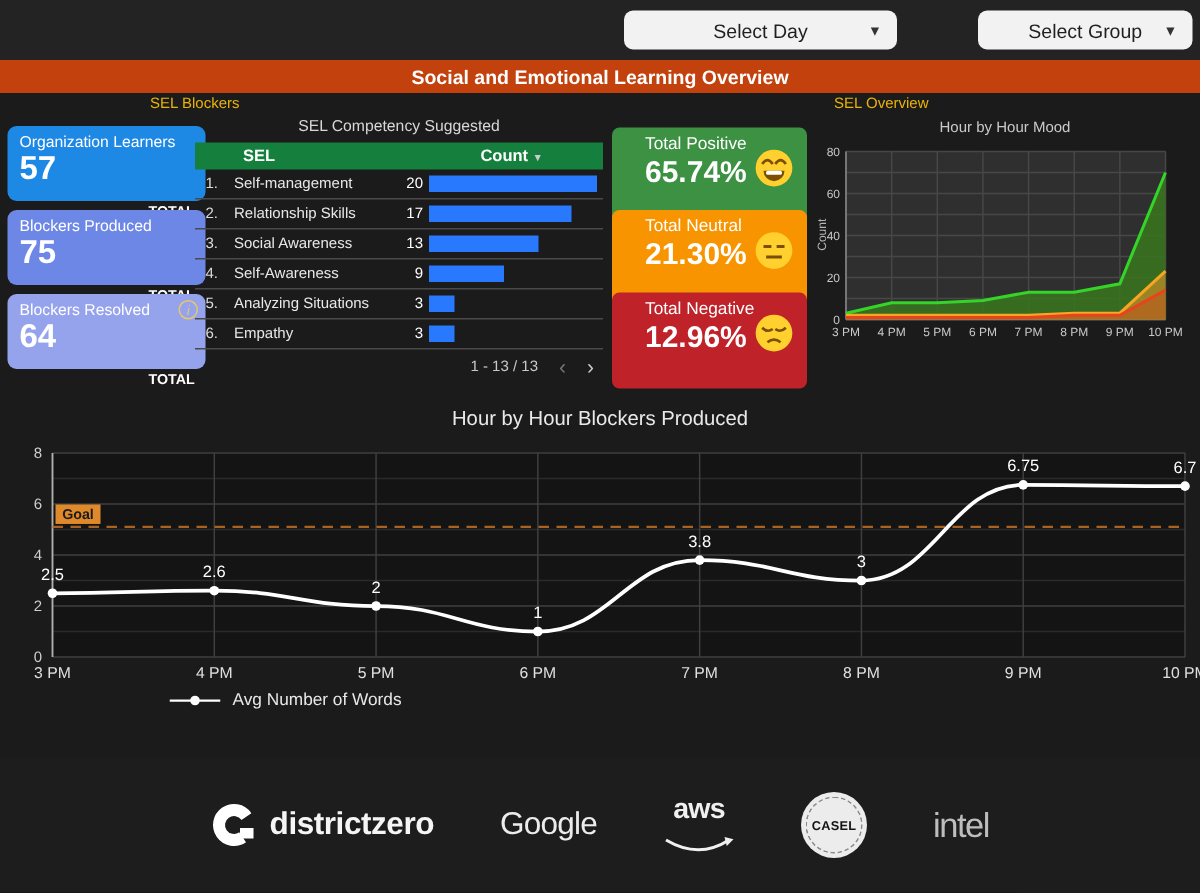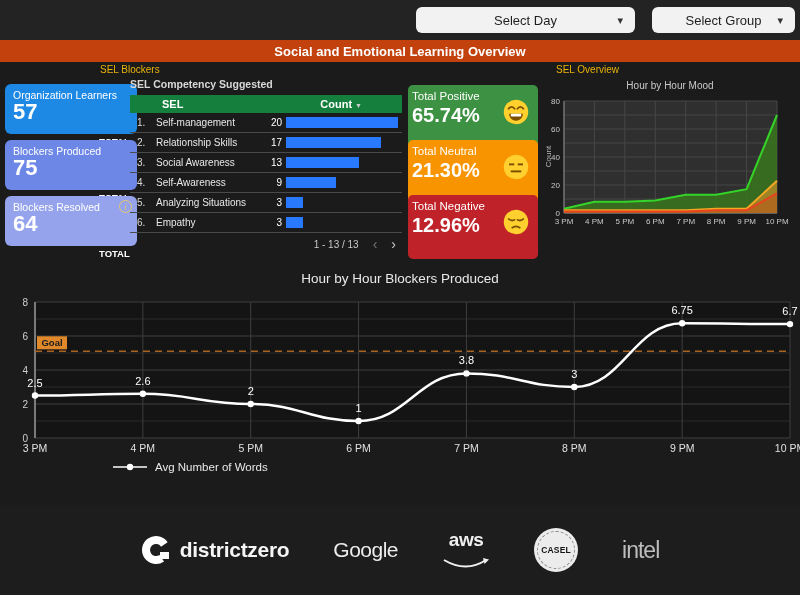--- a/index.html
+++ b/index.html
@@ -21,41 +21,41 @@
   .kpi{left:5px;width:132px;height:50px;border-radius:6px;color:#fff;padding:5px 8px;}
   .kpi .lbl{font-size:10.5px;line-height:12px;}
   .kpi .val{font-size:22px;font-weight:bold;line-height:22px;}
   .kpi .suffix{position:absolute;right:6px;bottom:-13px;width:32px;font-size:9.5px;font-weight:bold;
                line-height:11px;word-break:break-all;text-align:left;color:#fff;}
   .kpi .info{position:absolute;top:4px;right:5px;width:13px;height:13px;border:1px solid #e6c76d;
              border-radius:50%;color:#e6c76d;font-size:9px;line-height:12px;text-align:center;font-style:italic;}
 
   
   .tbl{left:130px;top:78px;width:272px;}
-  .tbl-title{text-align:left;font-size:10.5px;color:#d8d8d8;margin-bottom:5px;font-weight:bold;}
+  .tbl-title{text-align:center;font-size:10.5px;color:#d8d8d8;margin-bottom:5px;}
   .tbl-head{display:flex;align-items:center;height:18px;background:#15803d;color:#fff;
             font-size:11px;font-weight:bold;}
   .h-sel{margin-left:32px;}
   .h-count{margin-left:auto;margin-right:40px;cursor:pointer;}
   .h-count .sort{font-size:7px;color:#ccc;margin-left:3px;}
   .trow{display:flex;align-items:center;height:20px;border-bottom:1px solid #4a4a4a;
         font-size:10px;color:#e8e8e8;}
   .trow .idx{width:26px;padding-left:7px;color:#ddd;}
   .trow .nm{width:92px;}
   .trow .cnt{width:38px;text-align:right;padding-right:4px;color:#fff;}
   .trow .barwrap{flex:1;height:11px;margin-right:4px;}
   .trow .bar{height:11px;}
   .tbl-foot{display:flex;justify-content:flex-end;align-items:center;height:22px;
             font-size:10px;color:#c9c9c9;gap:14px;padding-right:6px;}
   .pg-arrow{font-size:14px;line-height:14px;cursor:pointer;}
   .pg-prev{color:#777;}
   .pg-next{color:#ccc;}
 
   
-  .total-card{left:408px;width:130px;height:64px;border-radius:5px;color:#fff;padding:5px 4px;}
+  .total-card{left:408px;width:130px;height:64px;border-radius:5px;color:#fff;padding:5px 22px;}
   .total-card .lbl{font-size:11.5px;line-height:13px;}
   .total-card .val{font-size:20px;font-weight:bold;line-height:24px;}
   .total-card .face{position:absolute;right:8px;top:13px;width:28px;height:28px;}
 
   
   .chart-sub{color:#c9c9c9;font-size:10px;text-align:center;}
   .ylab{color:#b5b5b5;font-size:8px;transform:rotate(-90deg);transform-origin:center;}
   svg text{font-family:"Liberation Sans",sans-serif;}
   .chart-title-big{color:#e9e9e9;font-size:13.5px;text-align:center;}
   .legend{display:flex;align-items:center;gap:8px;color:#e8e8e8;font-size:11.5px;}
@@ -73,21 +73,21 @@
   .casel-badge::before{content:"";position:absolute;inset:3px;border:1px dashed #8a8a8a;border-radius:50%;}
   .casel-badge span{font-size:8.5px;font-weight:bold;color:#141414;letter-spacing:0.2px;}
   .logo-intel{font-size:23px;color:#bdbdbd;letter-spacing:-1px;}
 </style>
 </head>
 <body>
 
 <div id="app">
 
   <div class="abs topbar"></div>
-  <div class="abs dropdown" style="left:416px;width:219px;">
+  <div class="abs dropdown" style="left:416px;width:182px;">
     <span>Select Day</span>
     <span class="caret">▾</span>
   </div>
   <div class="abs dropdown" style="left:652px;width:143px;">
     <span>Select Group</span>
     <span class="caret">▾</span>
   </div>
 
   <div class="abs titlebar">Social and Emotional Learning Overview</div>
 

